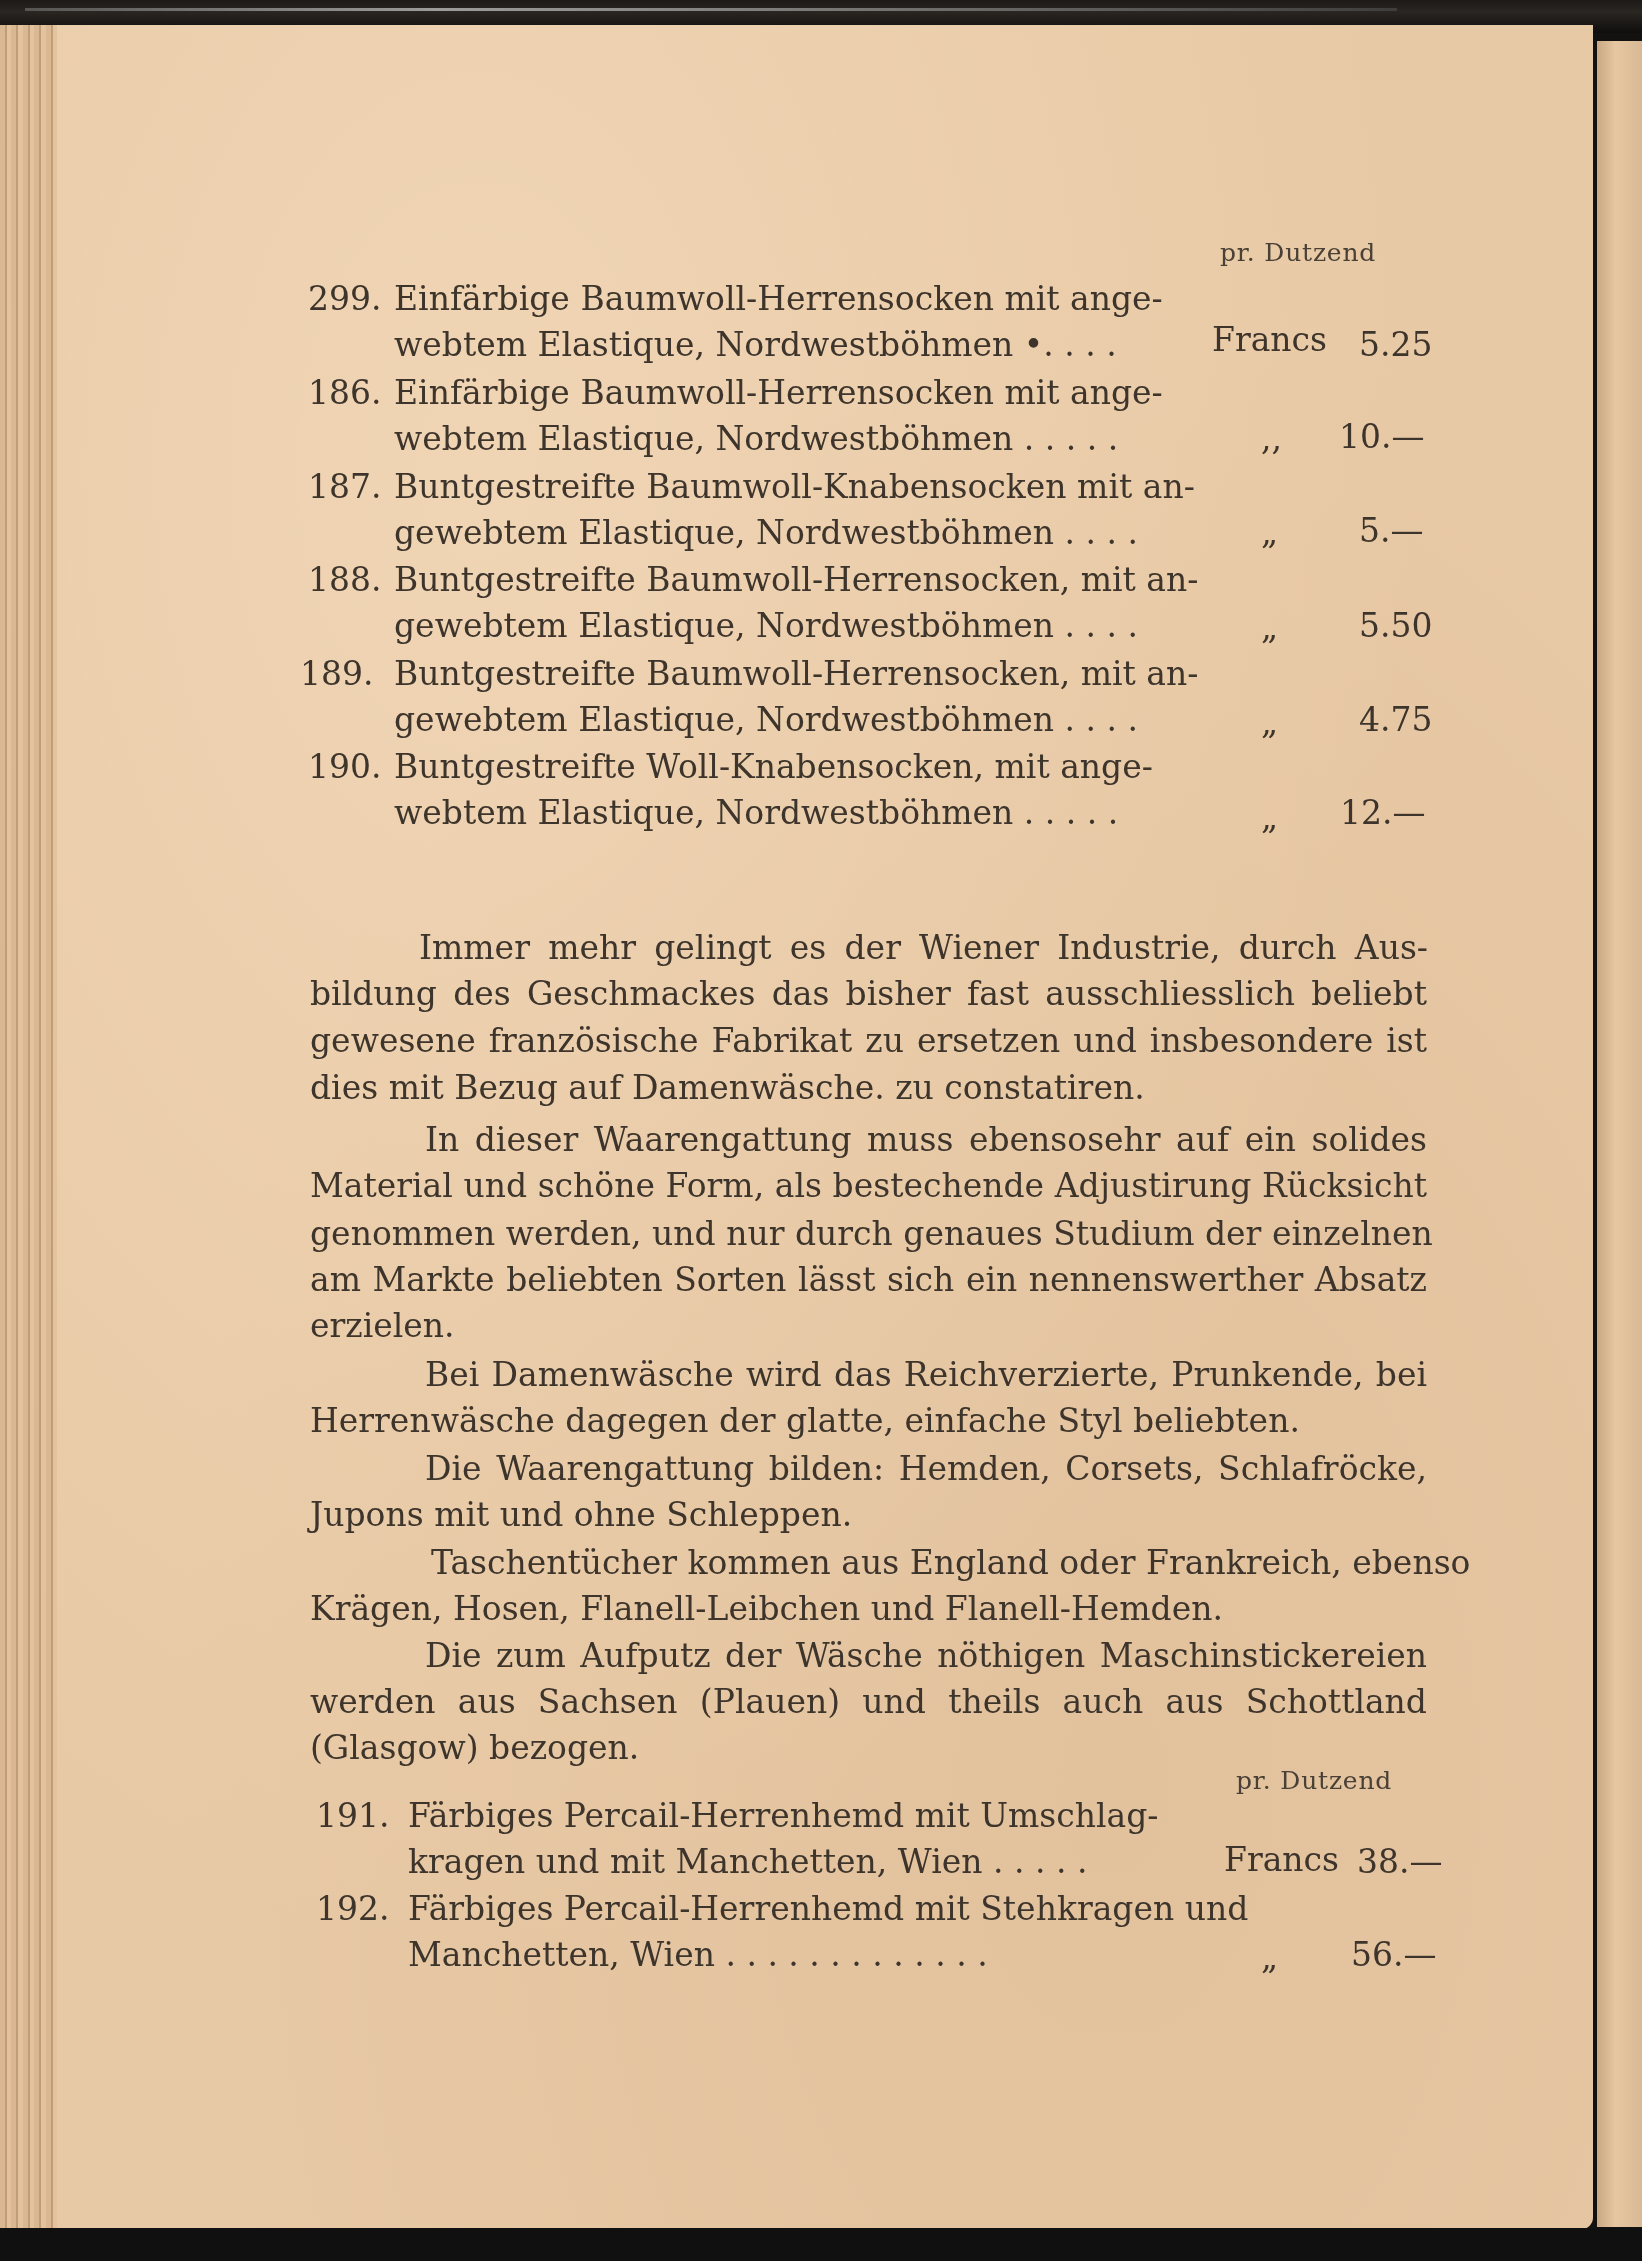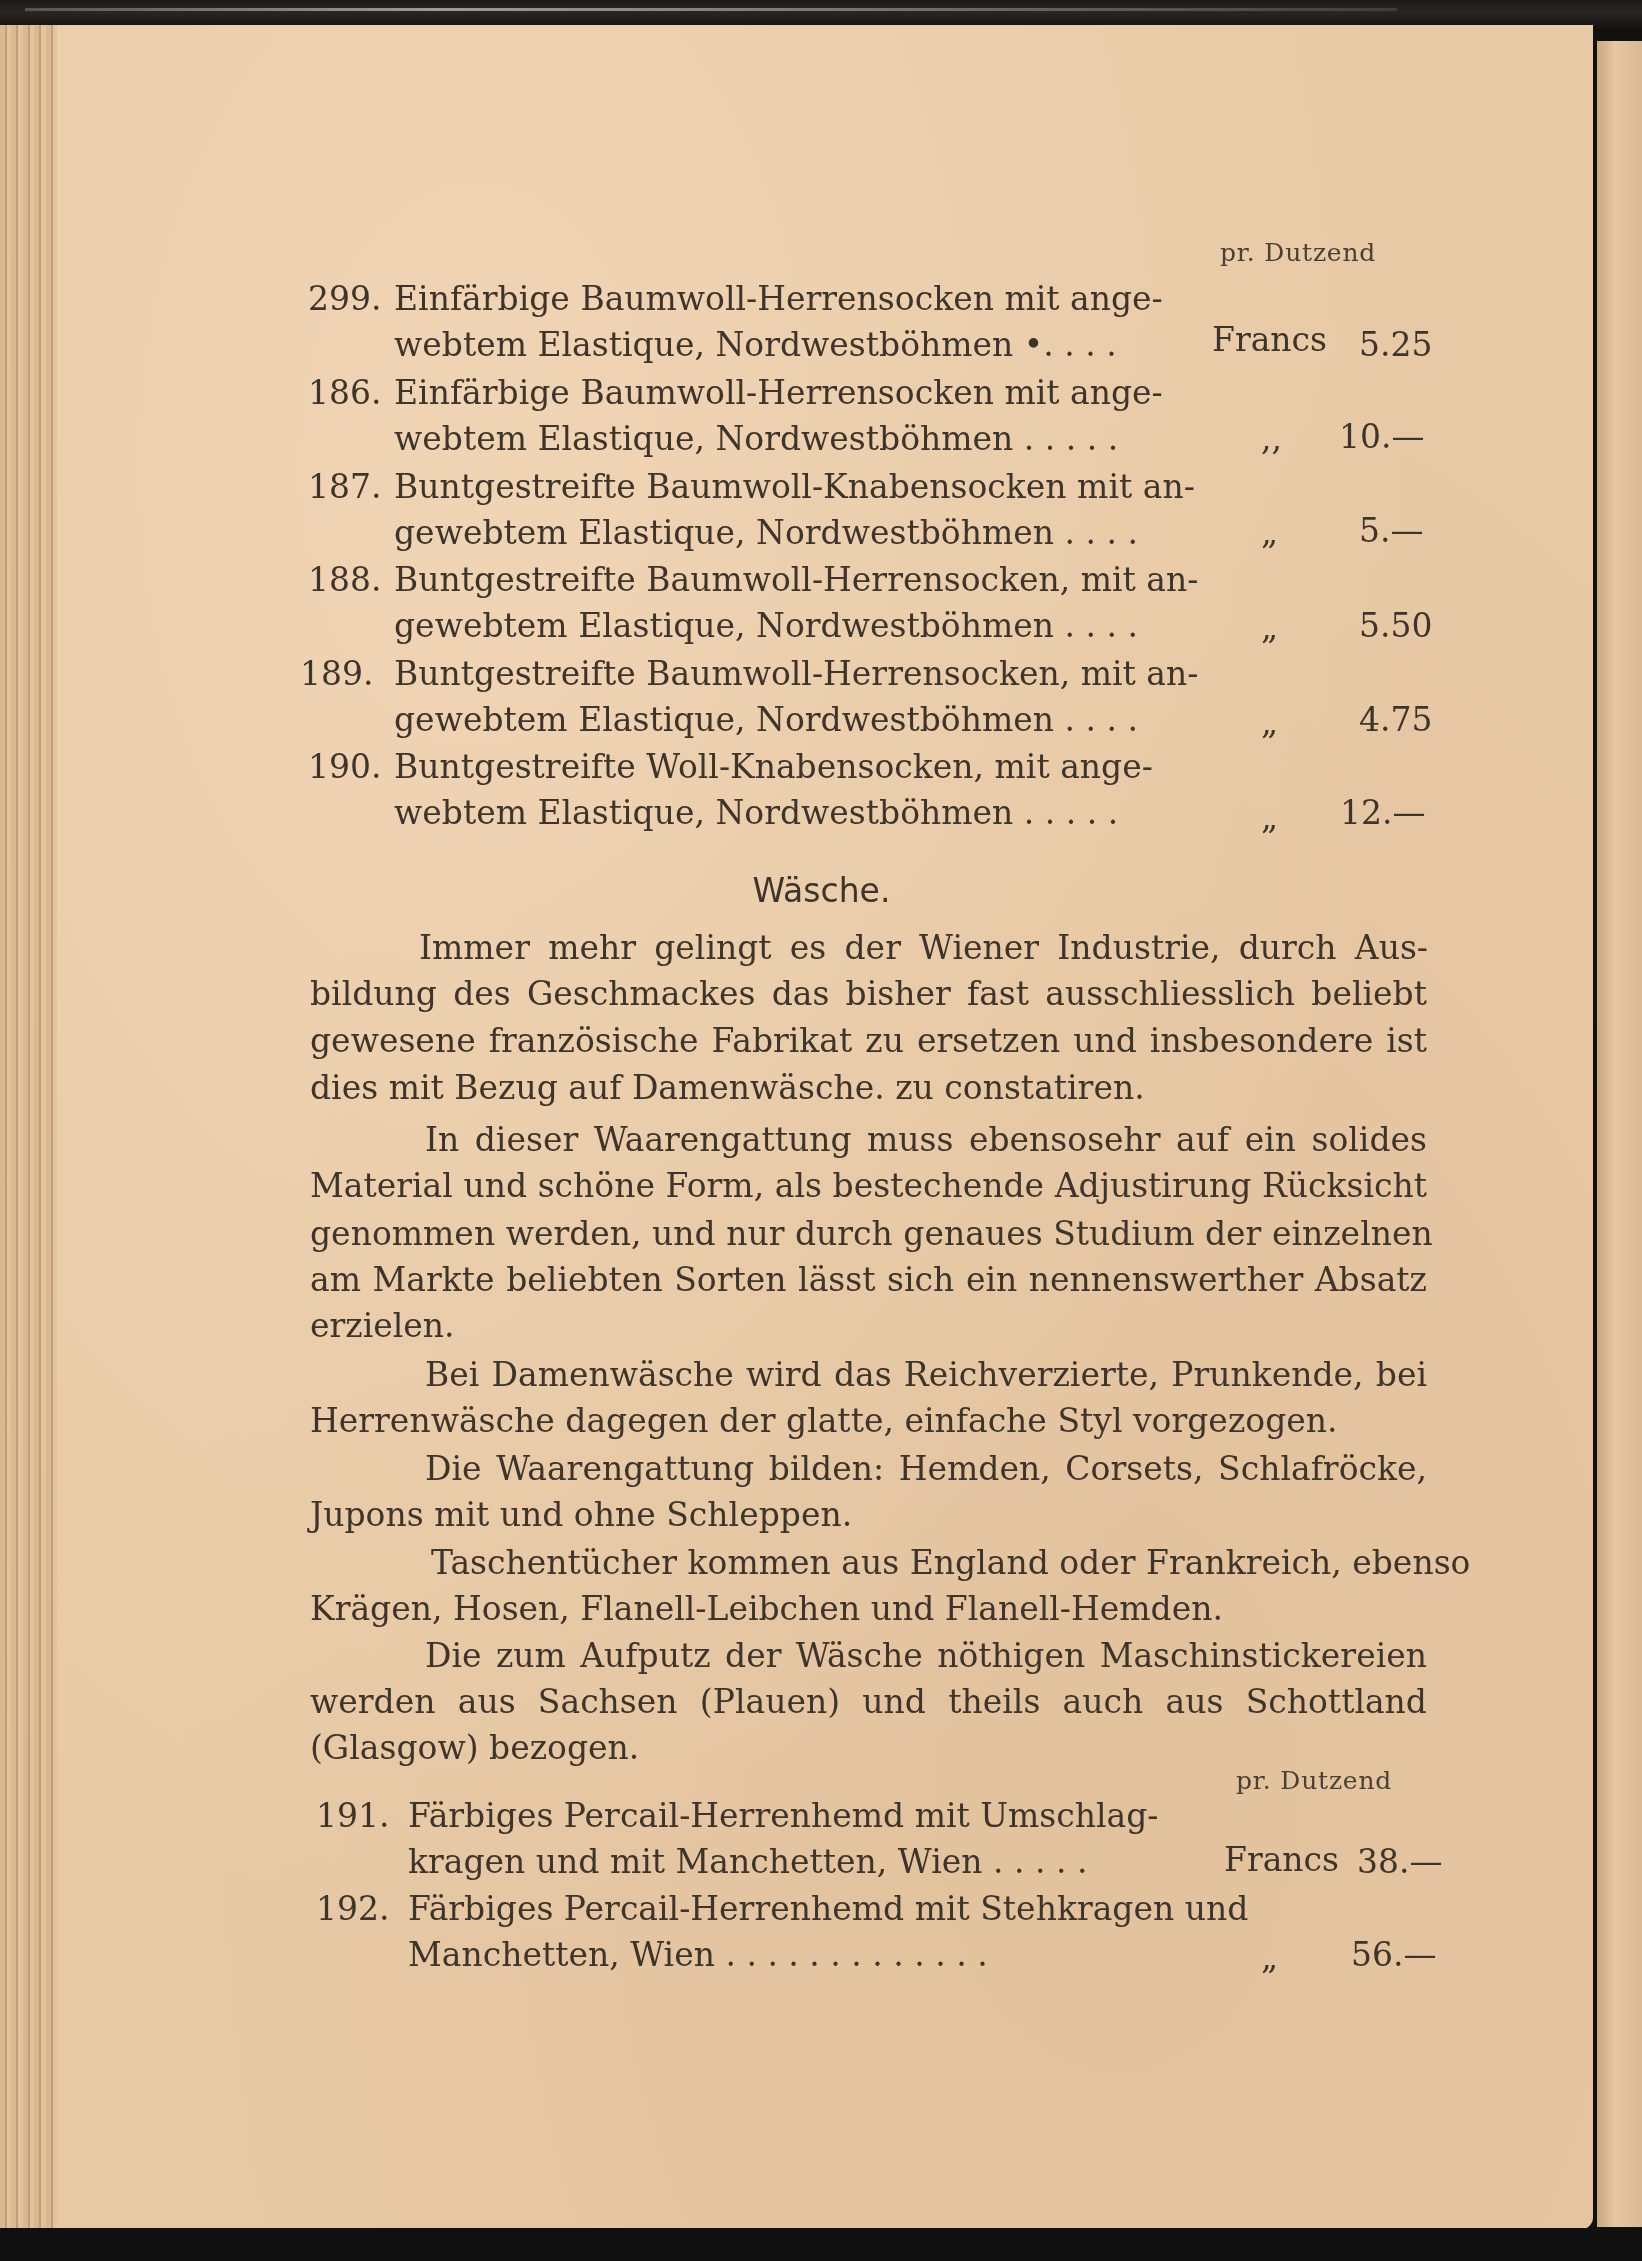--- a/index.html
+++ b/index.html
@@ -109,36 +109,35 @@
     <div class="price-unit" style="left:1261px; top:703px;">„</div>
     <div class="price-val" style="left:1359px; top:700px;">4.75</div>
 
     <div class="entry-line" style="left:308px; top:747px;">190.</div>
     <div class="entry-line" style="left:394px; top:747px;">Buntgestreifte Woll-Knabensocken, mit ange-</div>
     <div class="entry-line" style="left:394px; top:793px;">webtem Elastique, Nordwestböhmen . . . . .</div>
     <div class="price-unit" style="left:1261px; top:798px;">„</div>
     <div class="price-val" style="left:1340px; top:793px;">12.—</div>
   </div>
 
-  <div class="section-title">Wäsche.</div>
 
   <div>
     <div class="para-line" style="left:419px; width:1009px; top:928px;">Immer mehr gelingt es der Wiener Industrie, durch Aus-</div>
     <div class="para-line" style="left:310px; width:1117px; top:974px;">bildung des Geschmackes das bisher fast ausschliesslich beliebt</div>
     <div class="para-line" style="left:310px; width:1117px; top:1021px;">gewesene französische Fabrikat zu ersetzen und insbesondere ist</div>
     <div class="para-line last" style="left:310px; width:1117px; top:1068px;">dies mit Bezug auf Damenwäsche. zu constatiren.</div>
 
     <div class="para-line" style="left:425px; width:1002px; top:1120px;">In dieser Waarengattung muss ebensosehr auf ein solides</div>
     <div class="para-line" style="left:310px; width:1117px; top:1166px;">Material und schöne Form, als bestechende Adjustirung Rücksicht</div>
     <div class="para-line" style="left:310px; width:1117px; top:1214px;">genommen werden, und nur durch genaues Studium der einzelnen</div>
     <div class="para-line" style="left:310px; width:1117px; top:1260px;">am Markte beliebten Sorten lässt sich ein nennenswerther Absatz</div>
     <div class="para-line last" style="left:310px; width:1117px; top:1306px;">erzielen.</div>
 
     <div class="para-line" style="left:425px; width:1002px; top:1355px;">Bei Damenwäsche wird das Reichverzierte, Prunkende, bei</div>
-    <div class="para-line last" style="left:310px; width:1117px; top:1401px;">Herrenwäsche dagegen der glatte, einfache Styl vorgezogen.</div>
+    <div class="para-line last" style="left:310px; width:1117px; top:1401px;">Herrenwäsche dagegen der glatte, einfache Styl beliebten.</div>
 
     <div class="para-line" style="left:425px; width:1002px; top:1449px;">Die Waarengattung bilden: Hemden, Corsets, Schlafröcke,</div>
     <div class="para-line last" style="left:310px; width:1117px; top:1495px;">Jupons mit und ohne Schleppen.</div>
 
     <div class="para-line" style="left:425px; width:1002px; top:1543px;margin-left:6px;">Taschentücher kommen aus England oder Frankreich, ebenso</div>
     <div class="para-line last" style="left:310px; width:1117px; top:1589px;">Krägen, Hosen, Flanell-Leibchen und Flanell-Hemden.</div>
 
     <div class="para-line" style="left:425px; width:1002px; top:1636px;">Die zum Aufputz der Wäsche nöthigen Maschinstickereien</div>
     <div class="para-line" style="left:310px; width:1117px; top:1682px;">werden aus Sachsen (Plauen) und theils auch aus Schottland</div>
     <div class="para-line last" style="left:310px; width:1117px; top:1728px;">(Glasgow) bezogen.</div>

